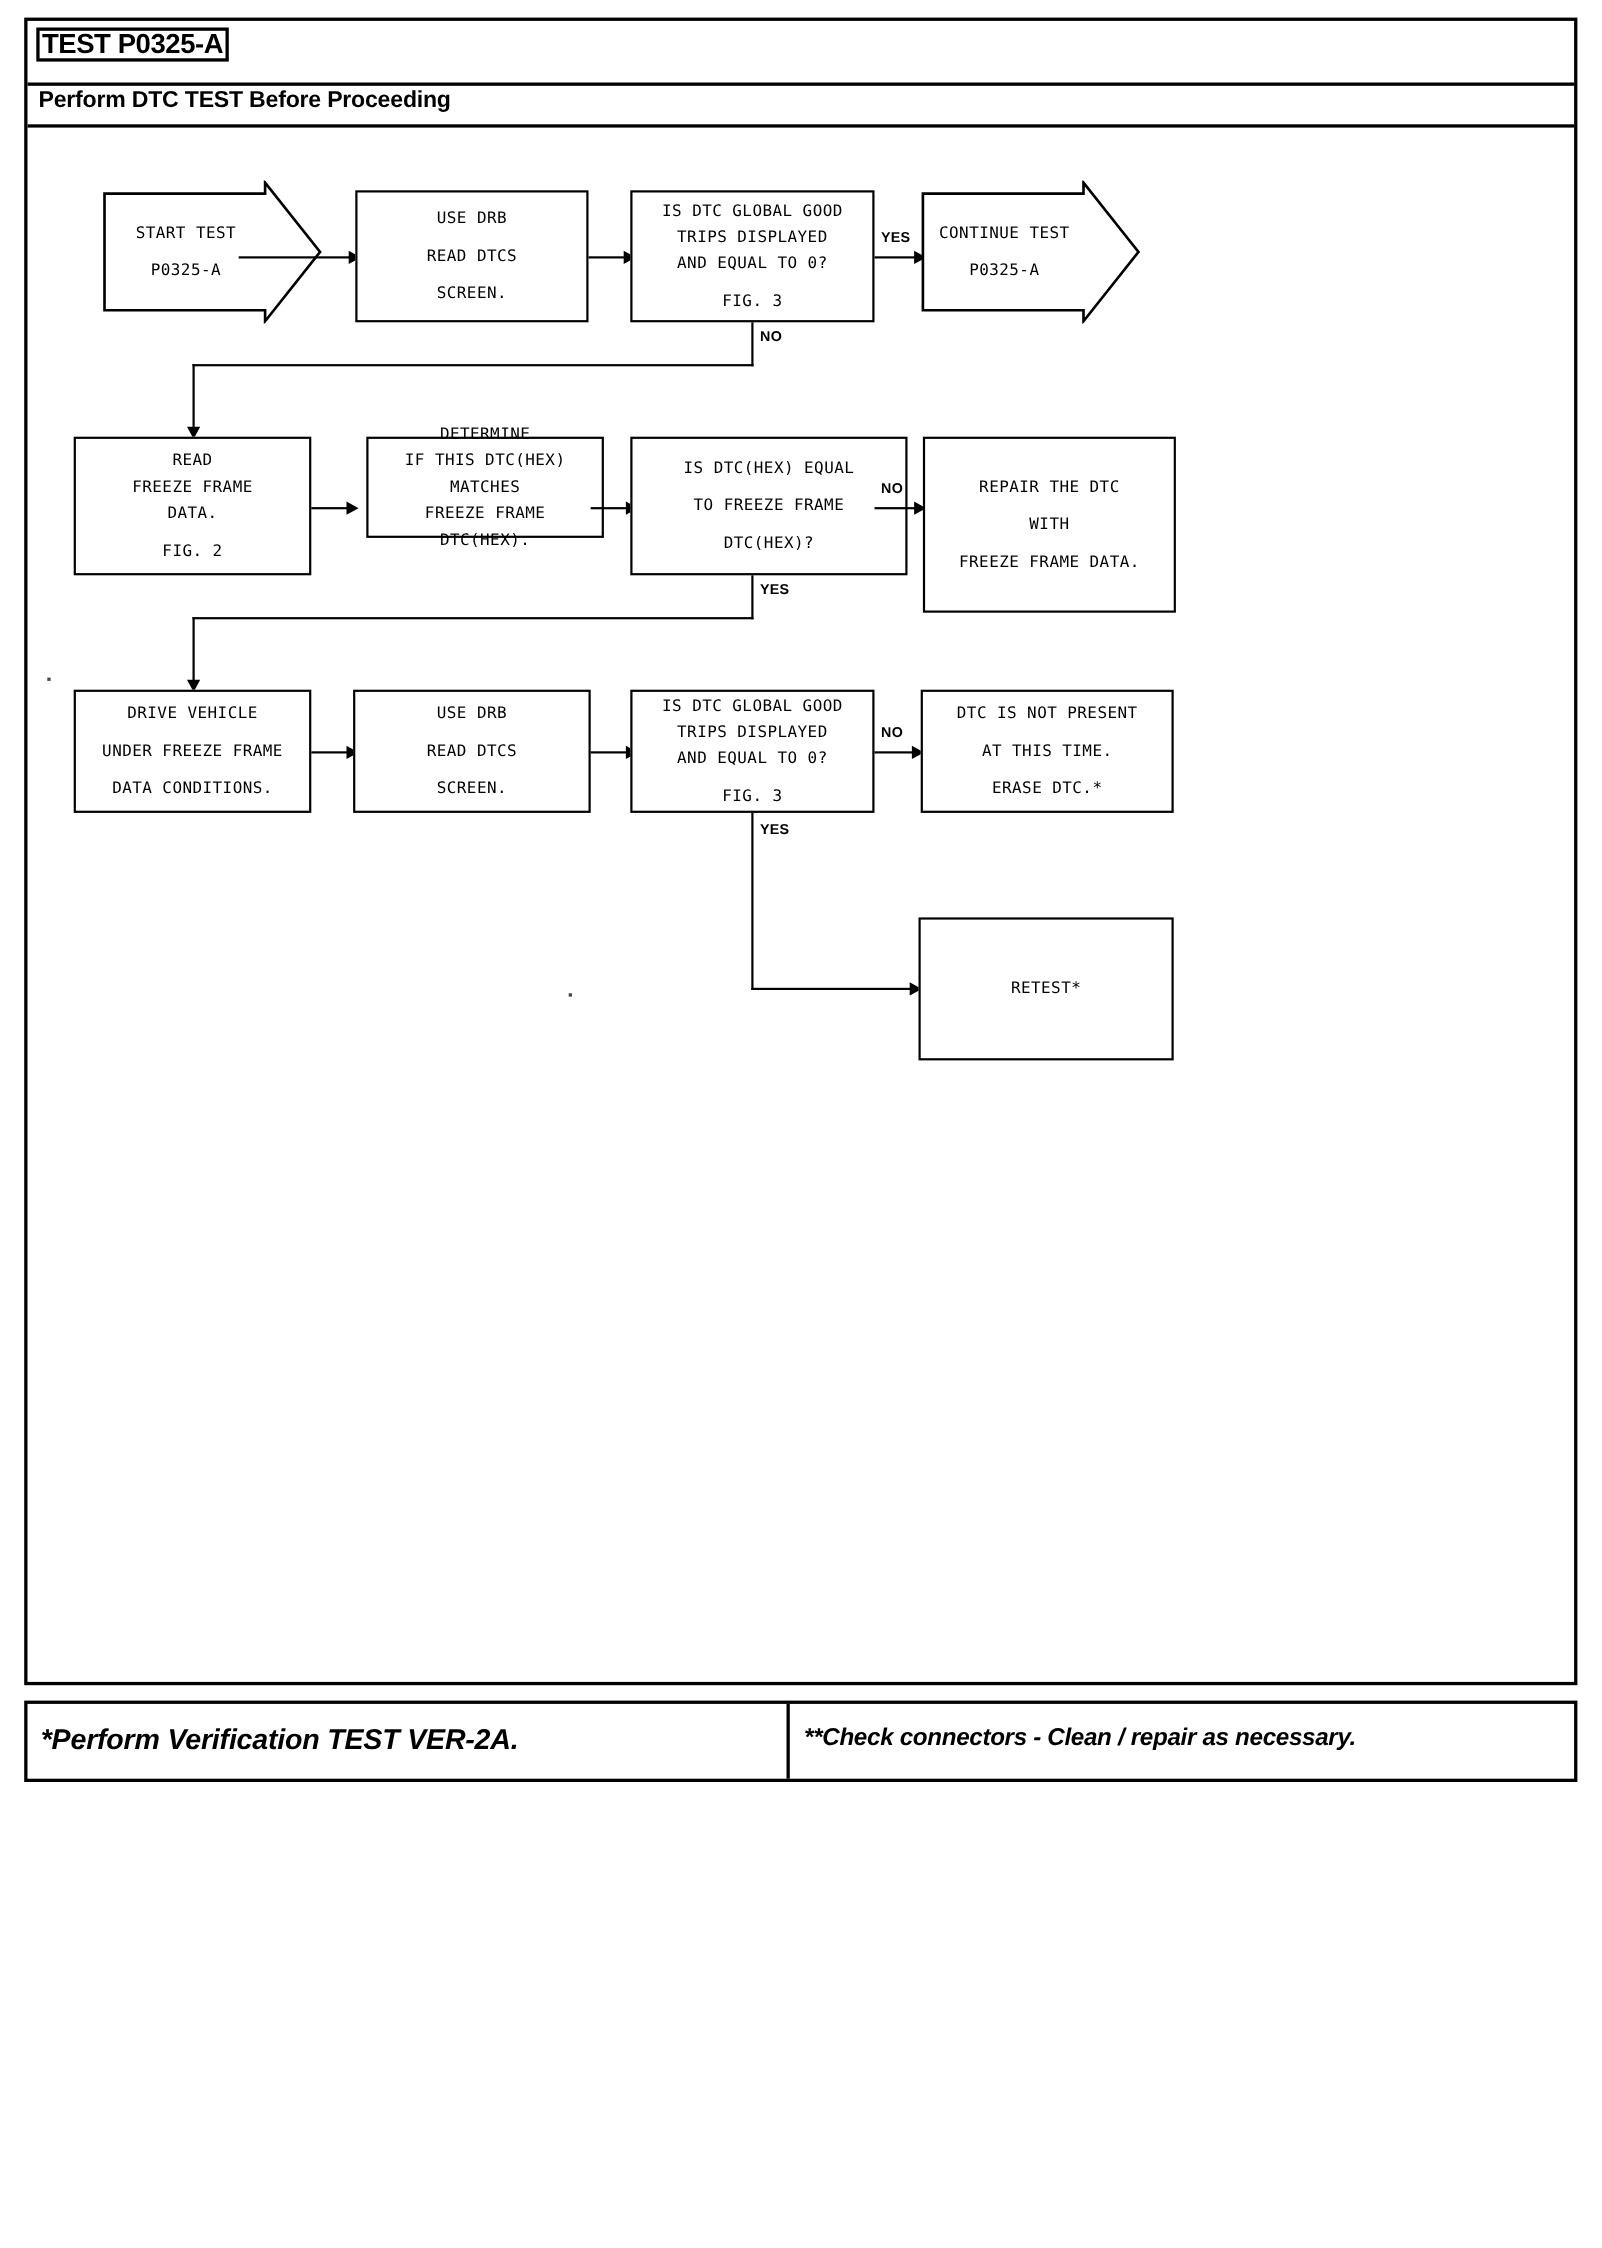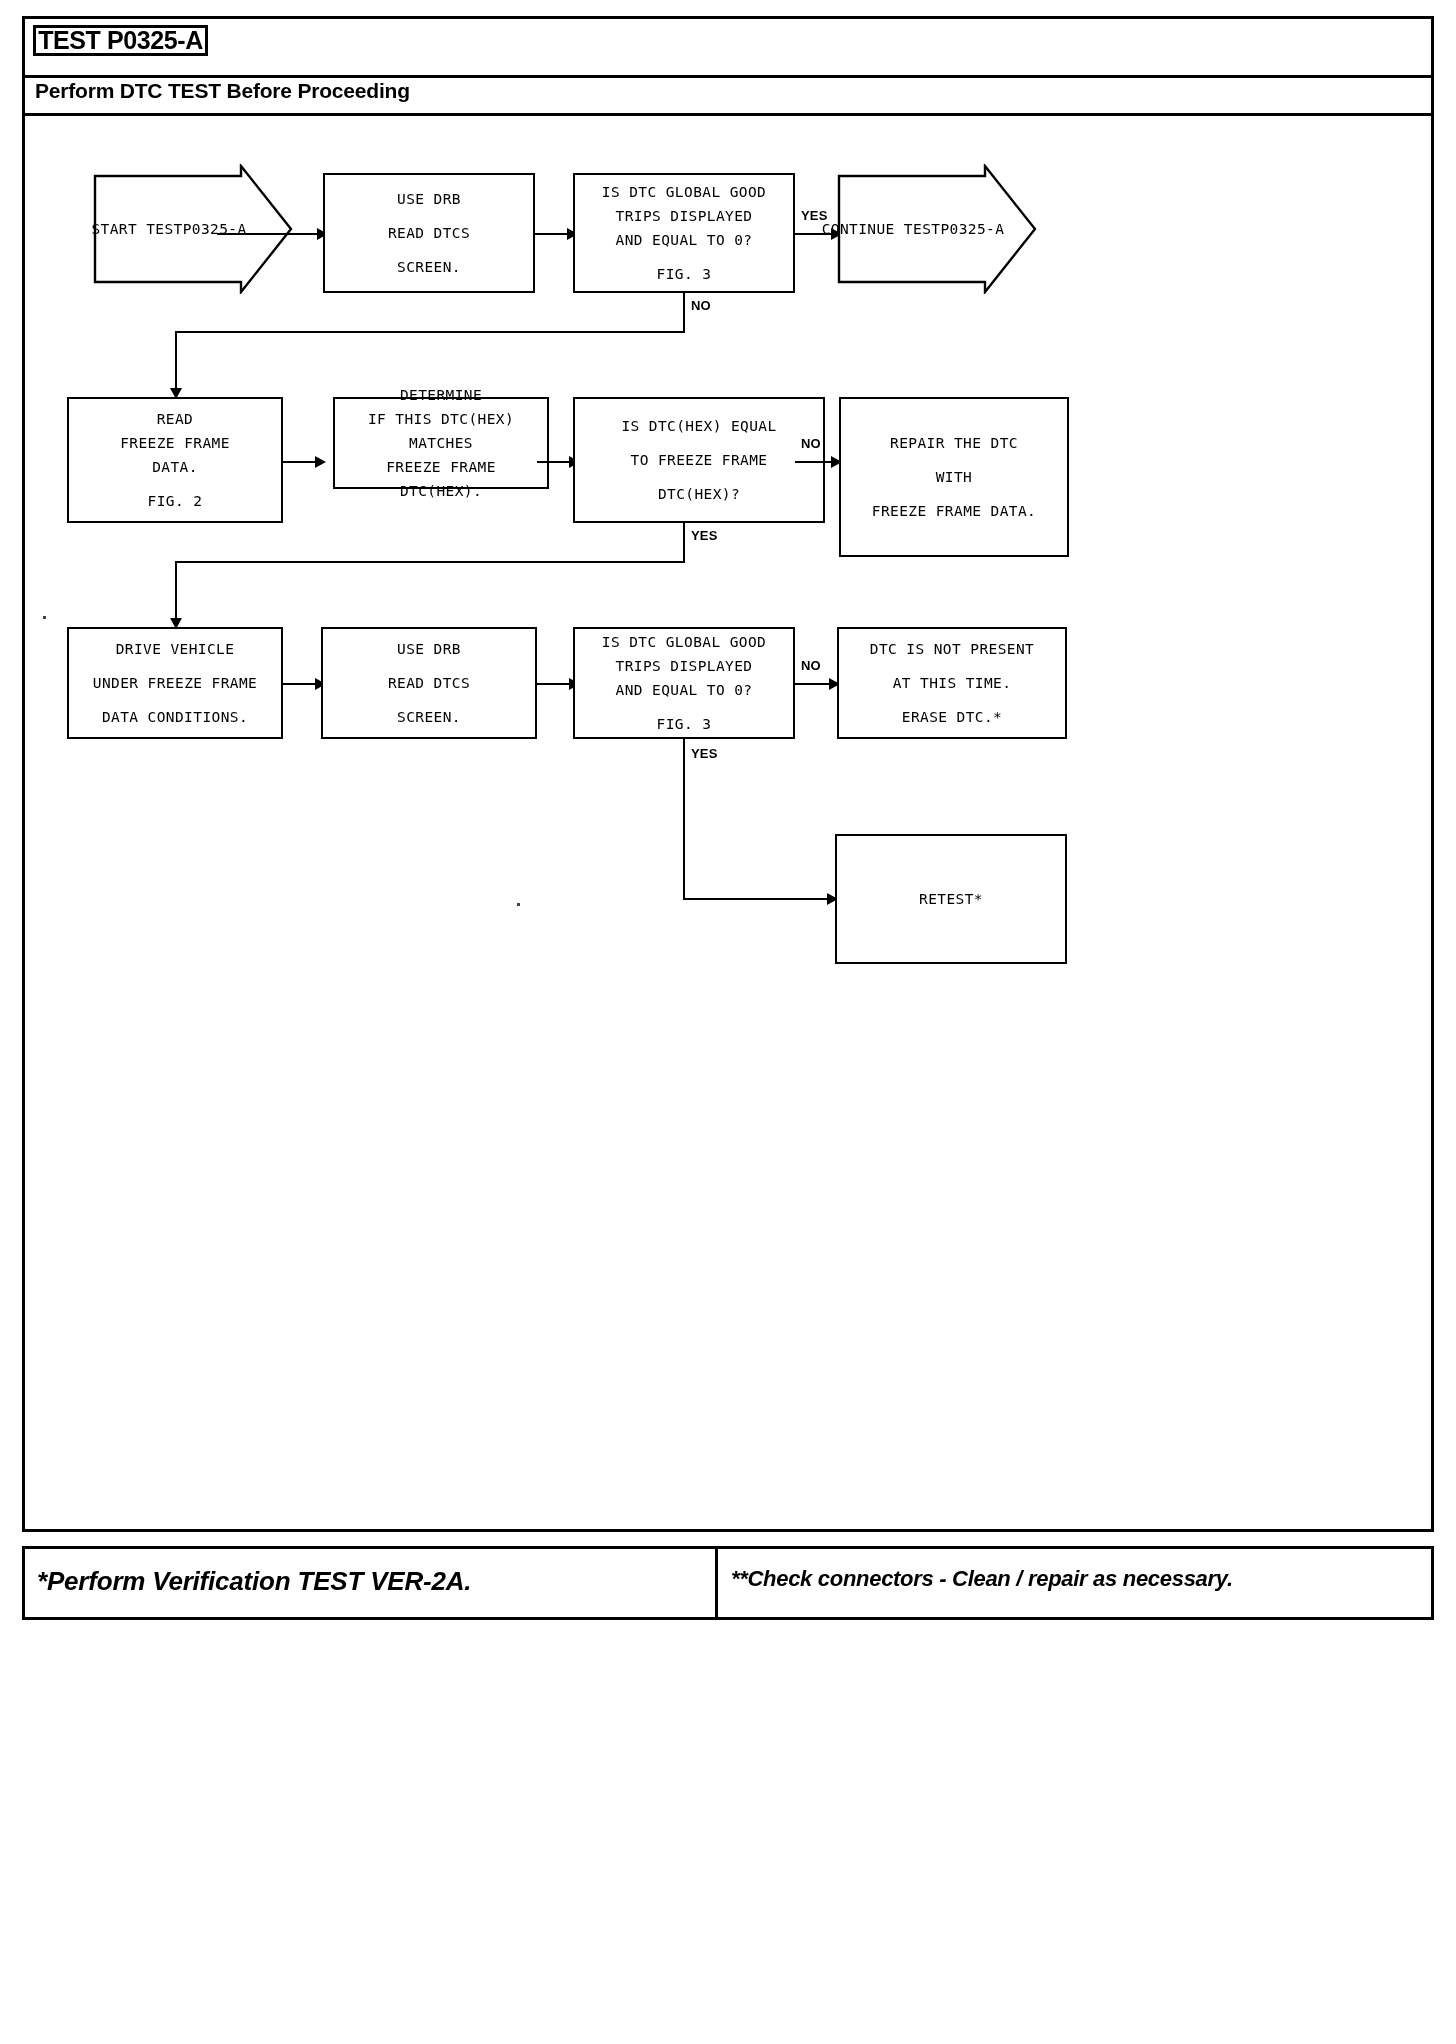--- a/index.html
+++ b/index.html
@@ -25,21 +25,21 @@
 
   .box{position:absolute;border:2px solid #000;box-sizing:border-box;background:#fff;
        display:flex;flex-direction:column;align-items:center;justify-content:center;}
   .box .ln{font-family:"DejaVu Sans Mono",monospace;font-size:14.5px;line-height:24px;white-space:pre;letter-spacing:.4px;}
   .box .gap{height:10px;}
 
   
   .arrowbox{position:absolute;}
   .arrowbox svg{display:block;}
   .arrowbox .txt{position:absolute;left:0;top:0;width:100%;height:100%;
-                 display:flex;flex-direction:row;align-items:center;justify-content:center;
+                 display:flex;flex-direction:column;align-items:center;justify-content:center;
                  padding-right:48px;box-sizing:border-box;}
   .arrowbox .ln{font-family:"DejaVu Sans Mono",monospace;font-size:14.5px;line-height:34px;white-space:pre;letter-spacing:.4px;}
 
   
   .hline{position:absolute;height:2px;background:#000;}
   .vline{position:absolute;width:2px;background:#000;}
   .ahead{position:absolute;width:0;height:0;}
   .ahead.r{border-top:6px solid transparent;border-bottom:6px solid transparent;border-left:11px solid #000;}
   .ahead.d{border-left:6px solid transparent;border-right:6px solid transparent;border-top:11px solid #000;}
 

